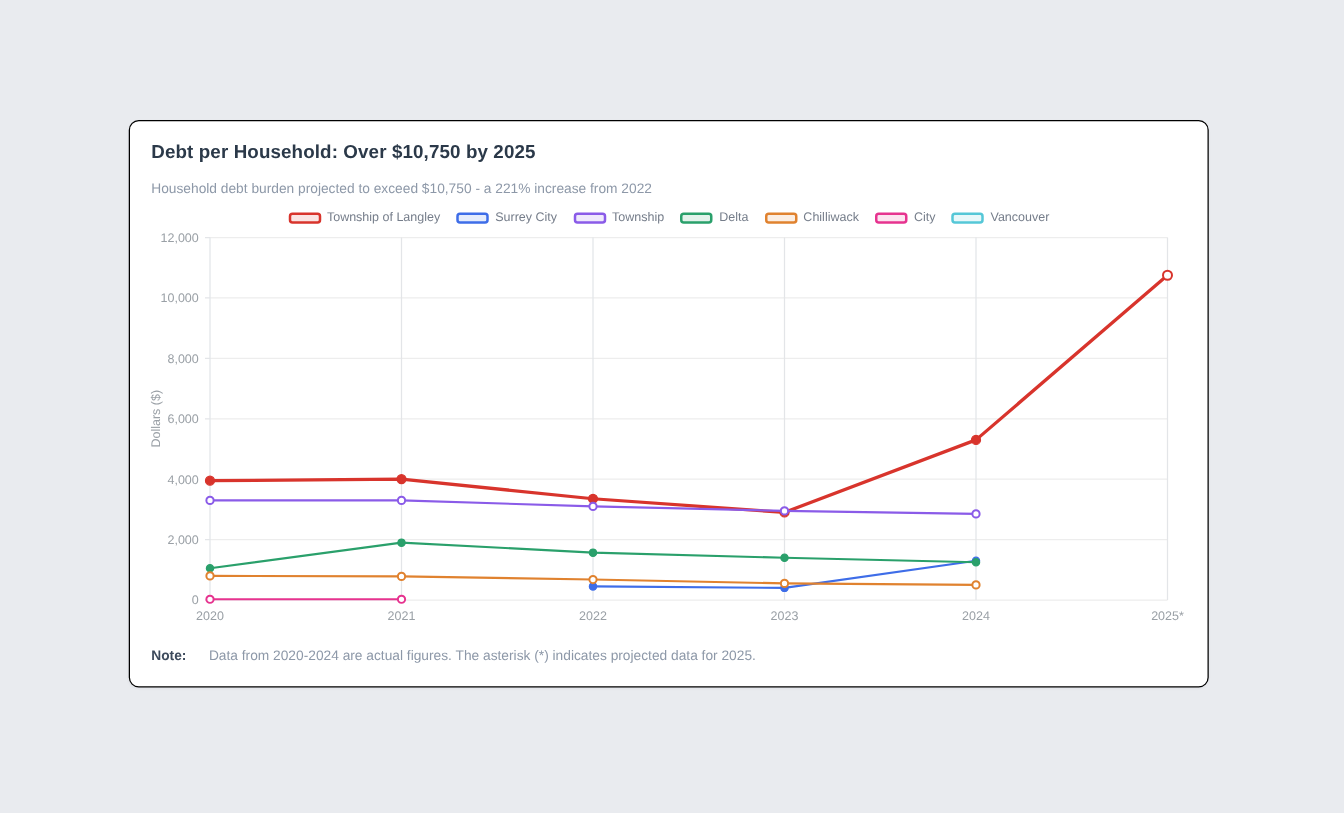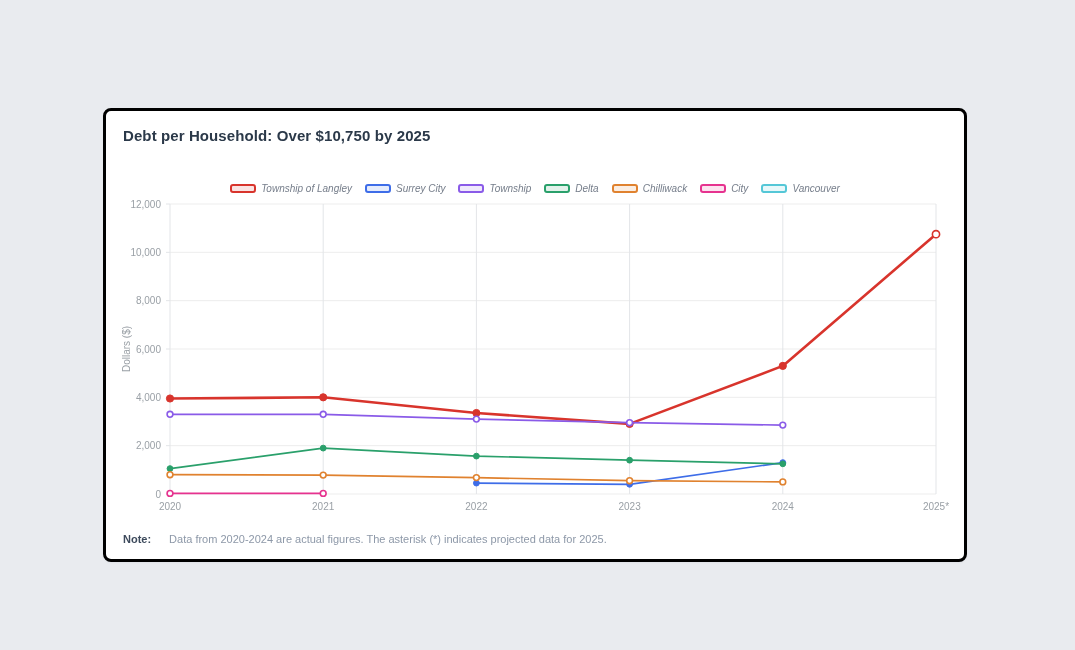--- a/index.html
+++ b/index.html
@@ -4,60 +4,61 @@
 <style>
   * { margin: 0; padding: 0; box-sizing: border-box; }
   html, body {
     width: 1075px; height: 650px;
     font-family: "Liberation Sans", "DejaVu Sans", sans-serif;
     background: #e9ebef;
     overflow: hidden;
   }
   .card {
     position: absolute;
-    left: 103px; top: 108px;
+    left: 103px; top: 96px;
     width: 864px; height: 454px;
     background: #ffffff;
-    border: 3px solid #000000;
+    border: 1px solid #000000;
     border-radius: 8px;
     box-shadow: 0 1px 2px rgba(16,24,40,0.04);
   }
   .card-title {
     position: absolute; left: 17px; top: 16px;
     font-size: 15px; font-weight: 700; color: #2b3949;
     letter-spacing: 0.1px;
   }
   .card-subtitle {
     position: absolute; left: 17px; top: 48px;
     font-size: 11px; color: #8d98a8;
   }
   .legend {
     position: absolute; left: 0; right: 0; top: 72px;
     display: flex; justify-content: center; align-items: center;
     gap: 13px;
   }
-  .legend-item { display: flex; align-items: center; gap: 5px; cursor: pointer; font-style: italic; }
+  .legend-item { display: flex; align-items: center; gap: 5px; cursor: pointer; }
   .legend-swatch {
     display: inline-block; width: 26px; height: 9px;
     border-radius: 3px; border: 2px solid #000;
   }
   .legend-label { font-size: 10px; color: #757d8a; white-space: nowrap; }
   .chart-wrap { position: absolute; left: 10px; top: 86px; width: 834px; height: 323px; }
   .note {
     position: absolute; left: 17px; top: 422px;
     font-size: 11px; color: #8d98a8;
   }
   .note b { color: #3d4a5c; font-weight: 700; margin-right: 18px; }
   svg text { font-family: "Liberation Sans", "DejaVu Sans", sans-serif; }
 </style>
 </head>
 <body>
 
 <div class="card">
   <div class="card-title">Debt per Household: Over $10,750 by 2025</div>
+  <div class="card-subtitle">Household debt burden projected to exceed $10,750 - a 221% increase from 2022</div>
   <div class="legend" id="legend">
       <span class="legend-item">
         <span class="legend-swatch" style="border-color: rgb(216, 52, 44); background: rgba(216, 52, 44, 0.133);"></span>
         <span class="legend-label">Township of Langley</span>
       </span>
       <span class="legend-item">
         <span class="legend-swatch" style="border-color: rgb(62, 109, 232); background: rgba(62, 109, 232, 0.133);"></span>
         <span class="legend-label">Surrey City</span>
       </span>
       <span class="legend-item">

